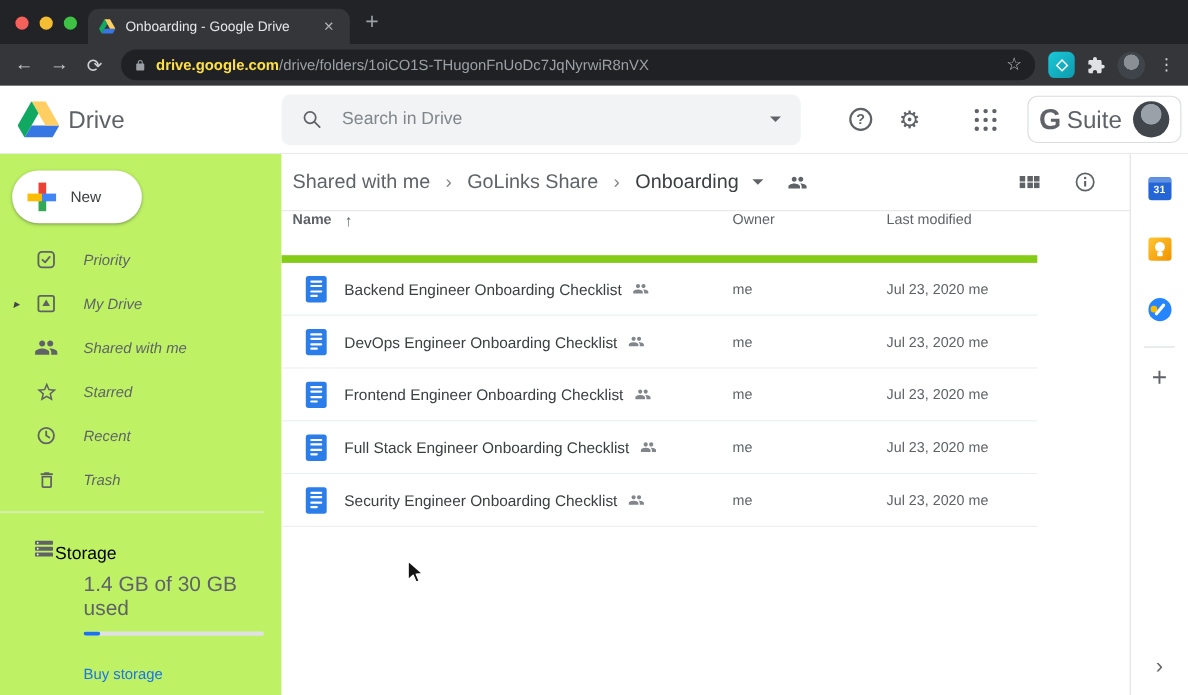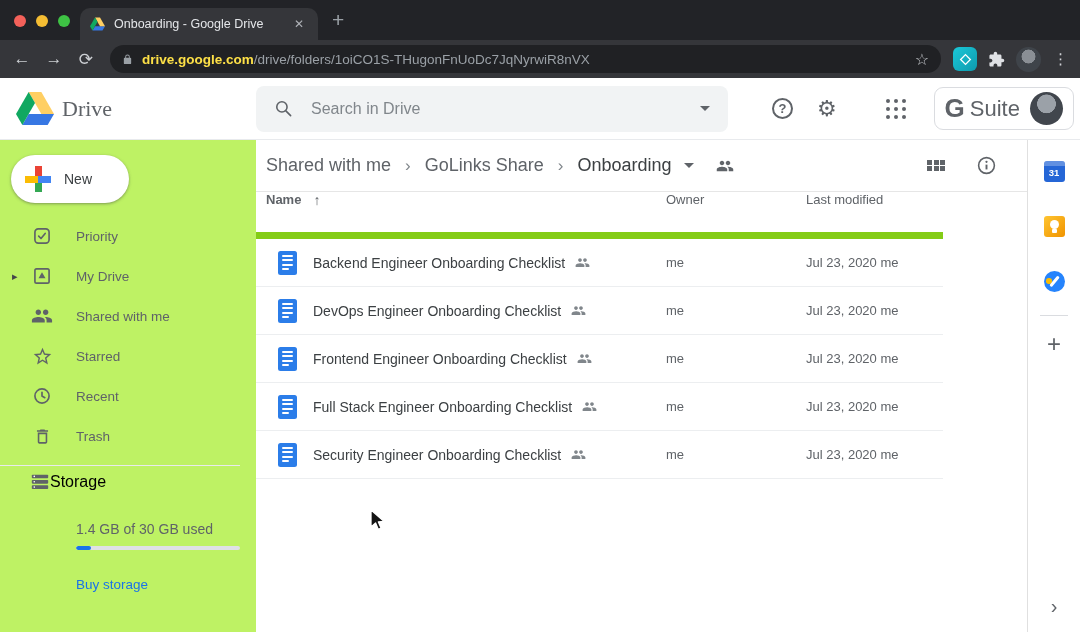--- a/index.html
+++ b/index.html
@@ -32,21 +32,21 @@
               margin-left:12px; display:flex; align-items:center; justify-content:center; }
   .puzzle { margin-left:11px; display:flex; }
   .chrome-avatar { width:25px; height:25px; border-radius:50%; margin-left:11px;
                    background:radial-gradient(circle at 50% 38%, #8a8f95 0 34%, #3f444a 36% 100%); }
   .chrome-menu { color:#cdd0d4; font-size:15px; margin-left:12px; margin-right:12px; letter-spacing:0; }
 
   
   .drive-header { position:absolute; left:0; top:78px; width:100%; height:62px; background:#fff;
                   border-bottom:1px solid #e8eaed; display:flex; align-items:center; }
   .logo-wrap { display:flex; align-items:center; margin-left:16px; width:240px; }
-  .drive-wordmark { color:#5f6368; font-size:22px; margin-left:8px;font-family:Liberation Serif, serif; }
+  .drive-wordmark { color:#5f6368; font-size:22px; margin-left:8px; }
   .searchbox { width:472px; height:46px; background:#f1f3f4; border-radius:8px;
                display:flex; align-items:center; padding:0 18px;justify-content:center; }
   .search-input { border:none; outline:none; background:transparent; flex:1; margin-left:18px;
                   font-size:16px; color:#202124; font-family:"Liberation Sans", sans-serif; }
   .search-input::placeholder { color:#80868b; }
   .caret-down { width:0; height:0; border-left:5px solid transparent; border-right:5px solid transparent;
                 border-top:5px solid #5f6368; }
   .hdr-right { display:flex; align-items:center; margin-left:44px; }
   .help-circle { width:21px; height:21px; border:2px solid #5f6368; border-radius:50%; color:#5f6368;
                  font-size:13px; font-weight:700; display:flex; align-items:center; justify-content:center; }
@@ -66,27 +66,27 @@
   .new-btn { margin:15px 0 0 11px; width:118px; height:48px; background:#fff; border-radius:25px;
              display:flex; align-items:center; padding-left:14px;
              box-shadow:0 1px 2px 0 rgba(60,64,67,.30), 0 1px 3px 1px rgba(60,64,67,.15); }
   .gplus { position:relative; width:26px; height:26px; }
   .gplus .v { position:absolute; left:9.5px; top:0; width:7px; height:26px;
               background:linear-gradient(to bottom,#ea4335 50%,#34a853 50%); }
   .gplus .h { position:absolute; left:0; top:9.5px; width:26px; height:7px;
               background:linear-gradient(to right,#fbbc04 50%,#4285f4 50%); }
   .new-label { margin-left:13px; font-size:14px; font-weight:500; color:#3c4043; }
   .nav { margin-top:13px; }
-  .nav-item { position:relative; height:40px; display:flex; align-items:center; padding-left:30px; color:#5f6368; }
+  .nav-item { position:relative; height:40px; display:flex; align-items:center; padding-left:30px; color:#5f6368;font-style:italic; }
   .nav-item .nicon { width:24px; display:flex; justify-content:center; }
   .nav-item .nlabel { margin-left:22px; font-size:13.5px; font-weight:500; color:#5f6368; }
   .expand-arrow { position:absolute; left:12px; font-size:11px; color:#44474a; }
   .side-divider { margin-top:9px; border-top:1px solid #e8eaed; width:240px; }
-  .storage-row { height:40px; display:flex; align-items:flex-start; padding-left:30px; margin-top:7px; }
-  .storage-usage { margin-left:76px; margin-top:8px; font-size:14px; color:#5f6368; }
+  .storage-row { height:40px; display:flex; align-items:flex-end; padding-left:30px; margin-top:7px; }
+  .storage-usage { margin-left:76px; margin-top:8px; font-size:19px; color:#5f6368; }
   .storage-bar { margin-left:76px; margin-top:9px; width:164px; height:4px; border-radius:2px; background:#dfe1e5; overflow:hidden; }
   .storage-fill { height:100%; width:9%; background:#1a73e8; border-radius:2px; }
   .buy-storage { margin-left:76px; margin-top:27px; font-size:13.5px; font-weight:500; color:#1a73e8; display:inline-block; }
 
   
   .main { position:absolute; left:256px; top:140px; right:53px; bottom:0; background:#fff; }
   .crumb-bar { height:52px; border-bottom:1px solid #e6e6e6; display:flex; align-items:center; padding-left:10px; }
   .crumb { font-size:18px; color:#5f6368; }
   .crumb.current { color:#3c4043; }
   .crumb-sep { color:#80868b; font-size:17px; margin:0 14px; }

